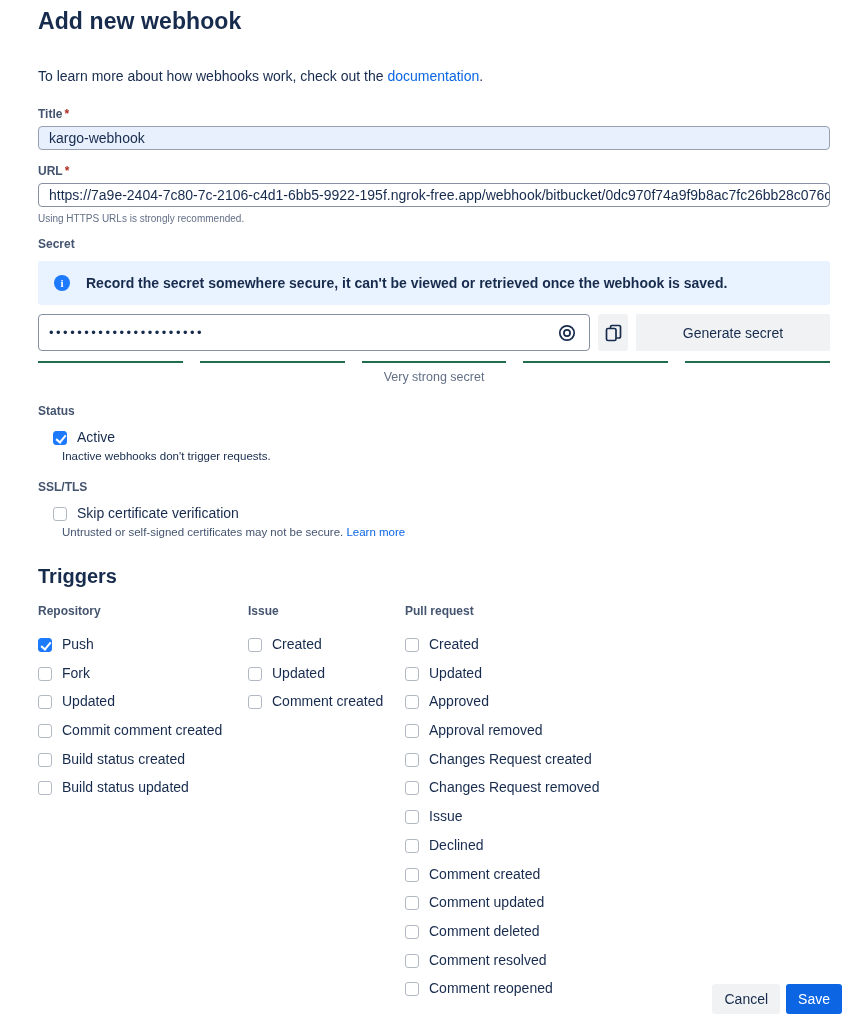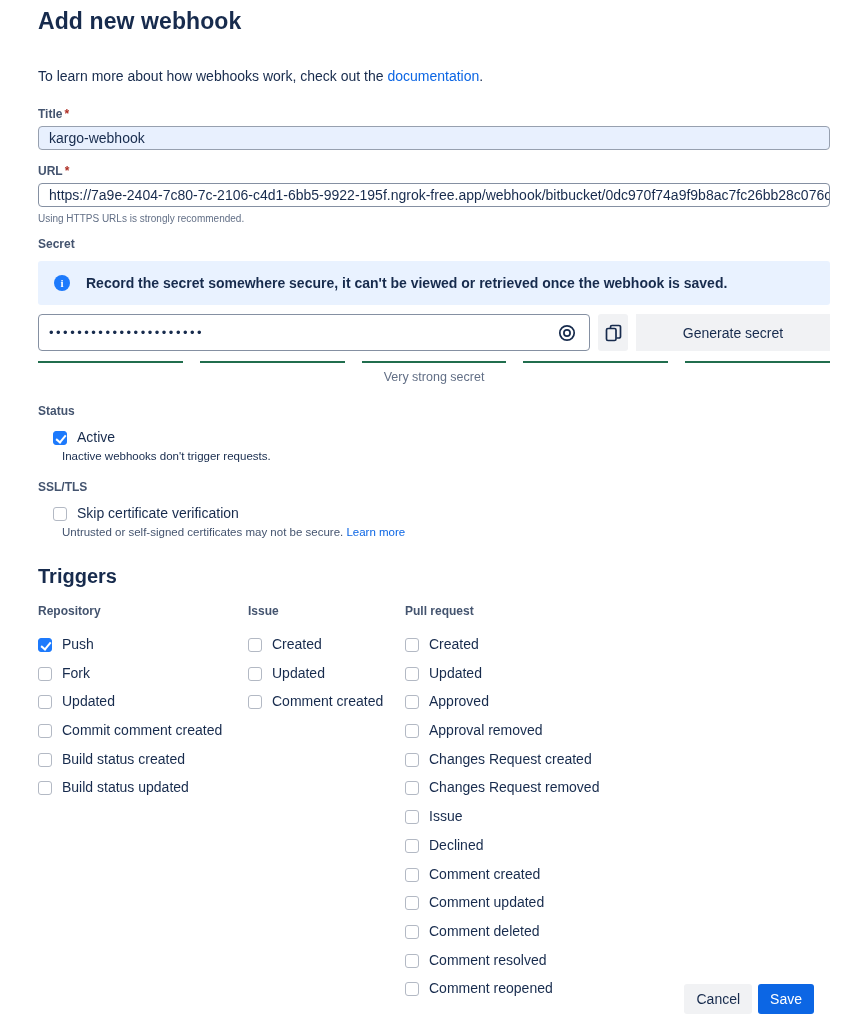--- a/index.html
+++ b/index.html
@@ -90,21 +90,21 @@
   h2.triggers-title { margin-top: 27px; font-size: 20px; font-weight: 600; color: #172b4d; }
 
   .trigger-cols { margin-top: 16px; display: flex; }
   .trigger-col-1 { width: 210px; }
   .trigger-col-2 { width: 157px; }
   .trigger-col-3 { flex: 1; }
   .col-header { font-size: 12px; font-weight: 700; color: #44546f; }
   .trigger-row { margin-top: 0; display: flex; align-items: flex-end; height: 14px; margin-bottom: 14.7px; cursor: pointer; }
   .trigger-rows { margin-top: 20px; }
 
-  .actions { position: absolute; top: 984px; right: 28px; display: flex; border-radius: 11px; }
+  .actions { position: absolute; top: 984px; right: 0; display: flex; border-radius: 11px; }
   .btn {
     height: 30px; border: none; border-radius: 3px; padding: 0 12px;
     font-size: 14px; font-weight: 500; font-family: "Liberation Sans", sans-serif;
     cursor: pointer;
   }
   .btn-cancel { background: #f1f2f4; color: #172b4d; }
   .btn-save { background: #0c66e4; color: #fff; margin-left: 6px; }
 </style>
 </head>
 <body>

